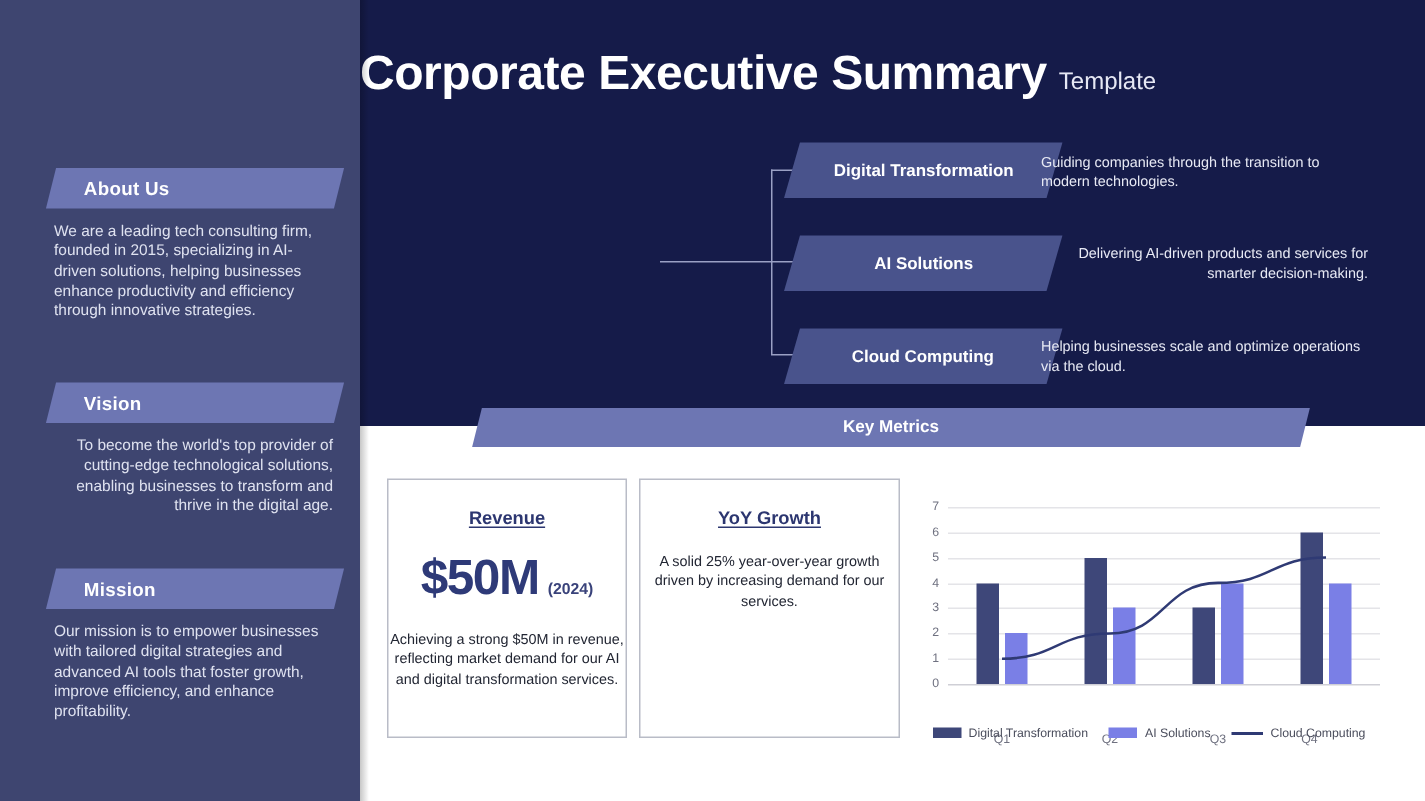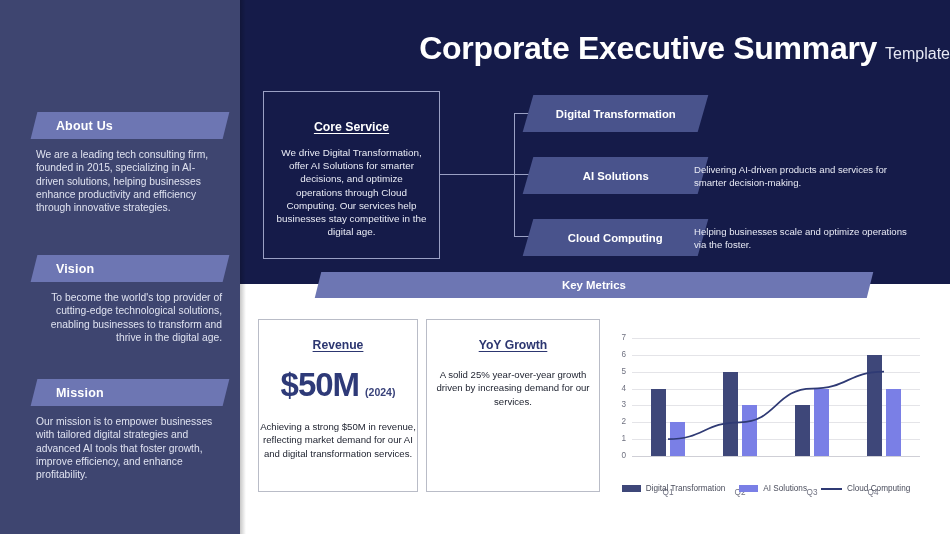--- a/index.html
+++ b/index.html
@@ -67,21 +67,21 @@
     position: absolute;
     left: 240px; top: 0;
     width: 710px; height: 284px;
     background: #151b49;
   }
 
   .title-wrap {
     position: absolute;
     left: 240px; top: 30px;
     width: 710px;
-    text-align: right;
+    text-align: left;
     white-space: nowrap;
   }
   .title-main {
     color: #ffffff;
     font-size: 32px;
     font-weight: bold;
     letter-spacing: -0.3px;
   }
   .title-sub {
     color: #e6e8f4;
@@ -285,50 +285,47 @@
 <div id="slide">
 
   <div class="navy"></div>
 
   <div class="lower"></div>
 
   <div class="title-wrap">
     <span class="title-main">Corporate Executive Summary</span><span class="title-sub">Template</span>
   </div>
 
-  <div class="core-box">
-    <div class="core-title">Core Service</div>
-    <div class="core-text">We drive Digital Transformation, offer AI Solutions for smarter decisions, and optimize operations through Cloud Computing. Our services help businesses stay competitive in the digital age.</div>
-  </div>
 
   <div class="conn" style="left:438px; top:112px; width:1px; height:0px;"></div>
 
   <div class="conn" style="left:440px; top:174px; width:74px; height:1px;"></div>
 
   <div class="conn" style="left:514px; top:113px; width:1px; height:123px;"></div>
 
   <div class="conn" style="left:514px; top:113px; width:24px; height:1px;"></div>
 
   <div class="conn" style="left:514px; top:174px; width:24px; height:1px;"></div>
 
   <div class="conn" style="left:514px; top:236px; width:24px; height:1px;"></div>
 
   <div class="svc-chip" style="left:528px; top:95px;">
     <span>Digital Transformation</span>
   </div>
+  <div class="svc-desc" style="top:102px;">Guiding companies through the transition to modern technologies.</div>
 
   <div class="svc-chip" style="left:528px; top:157px;">
     <span>AI Solutions</span>
   </div>
-  <div class="svc-desc" style="top:163px;">Delivering AI-driven products and services for smarter decision-making.</div>
+  <div class="svc-desc" style="top:163px;text-align:right;">Delivering AI-driven products and services for smarter decision-making.</div>
 
   <div class="svc-chip" style="left:528px; top:219px;">
     <span>Cloud Computing</span>
   </div>
-  <div class="svc-desc" style="top:225px;">Helping businesses scale and optimize operations via the foster.</div>
+  <div class="svc-desc" style="top:225px;">Helping businesses scale and optimize operations via the cloud.</div>
 
   <div class="km-banner">
     <span>Key Metrics</span>
   </div>
 
   <div class="metric-card rev">
     <div class="m-title">Revenue</div>
     <div class="m-big-row">
       <span class="m-big">$50M</span>
       <span class="m-suffix">(2024)</span>

